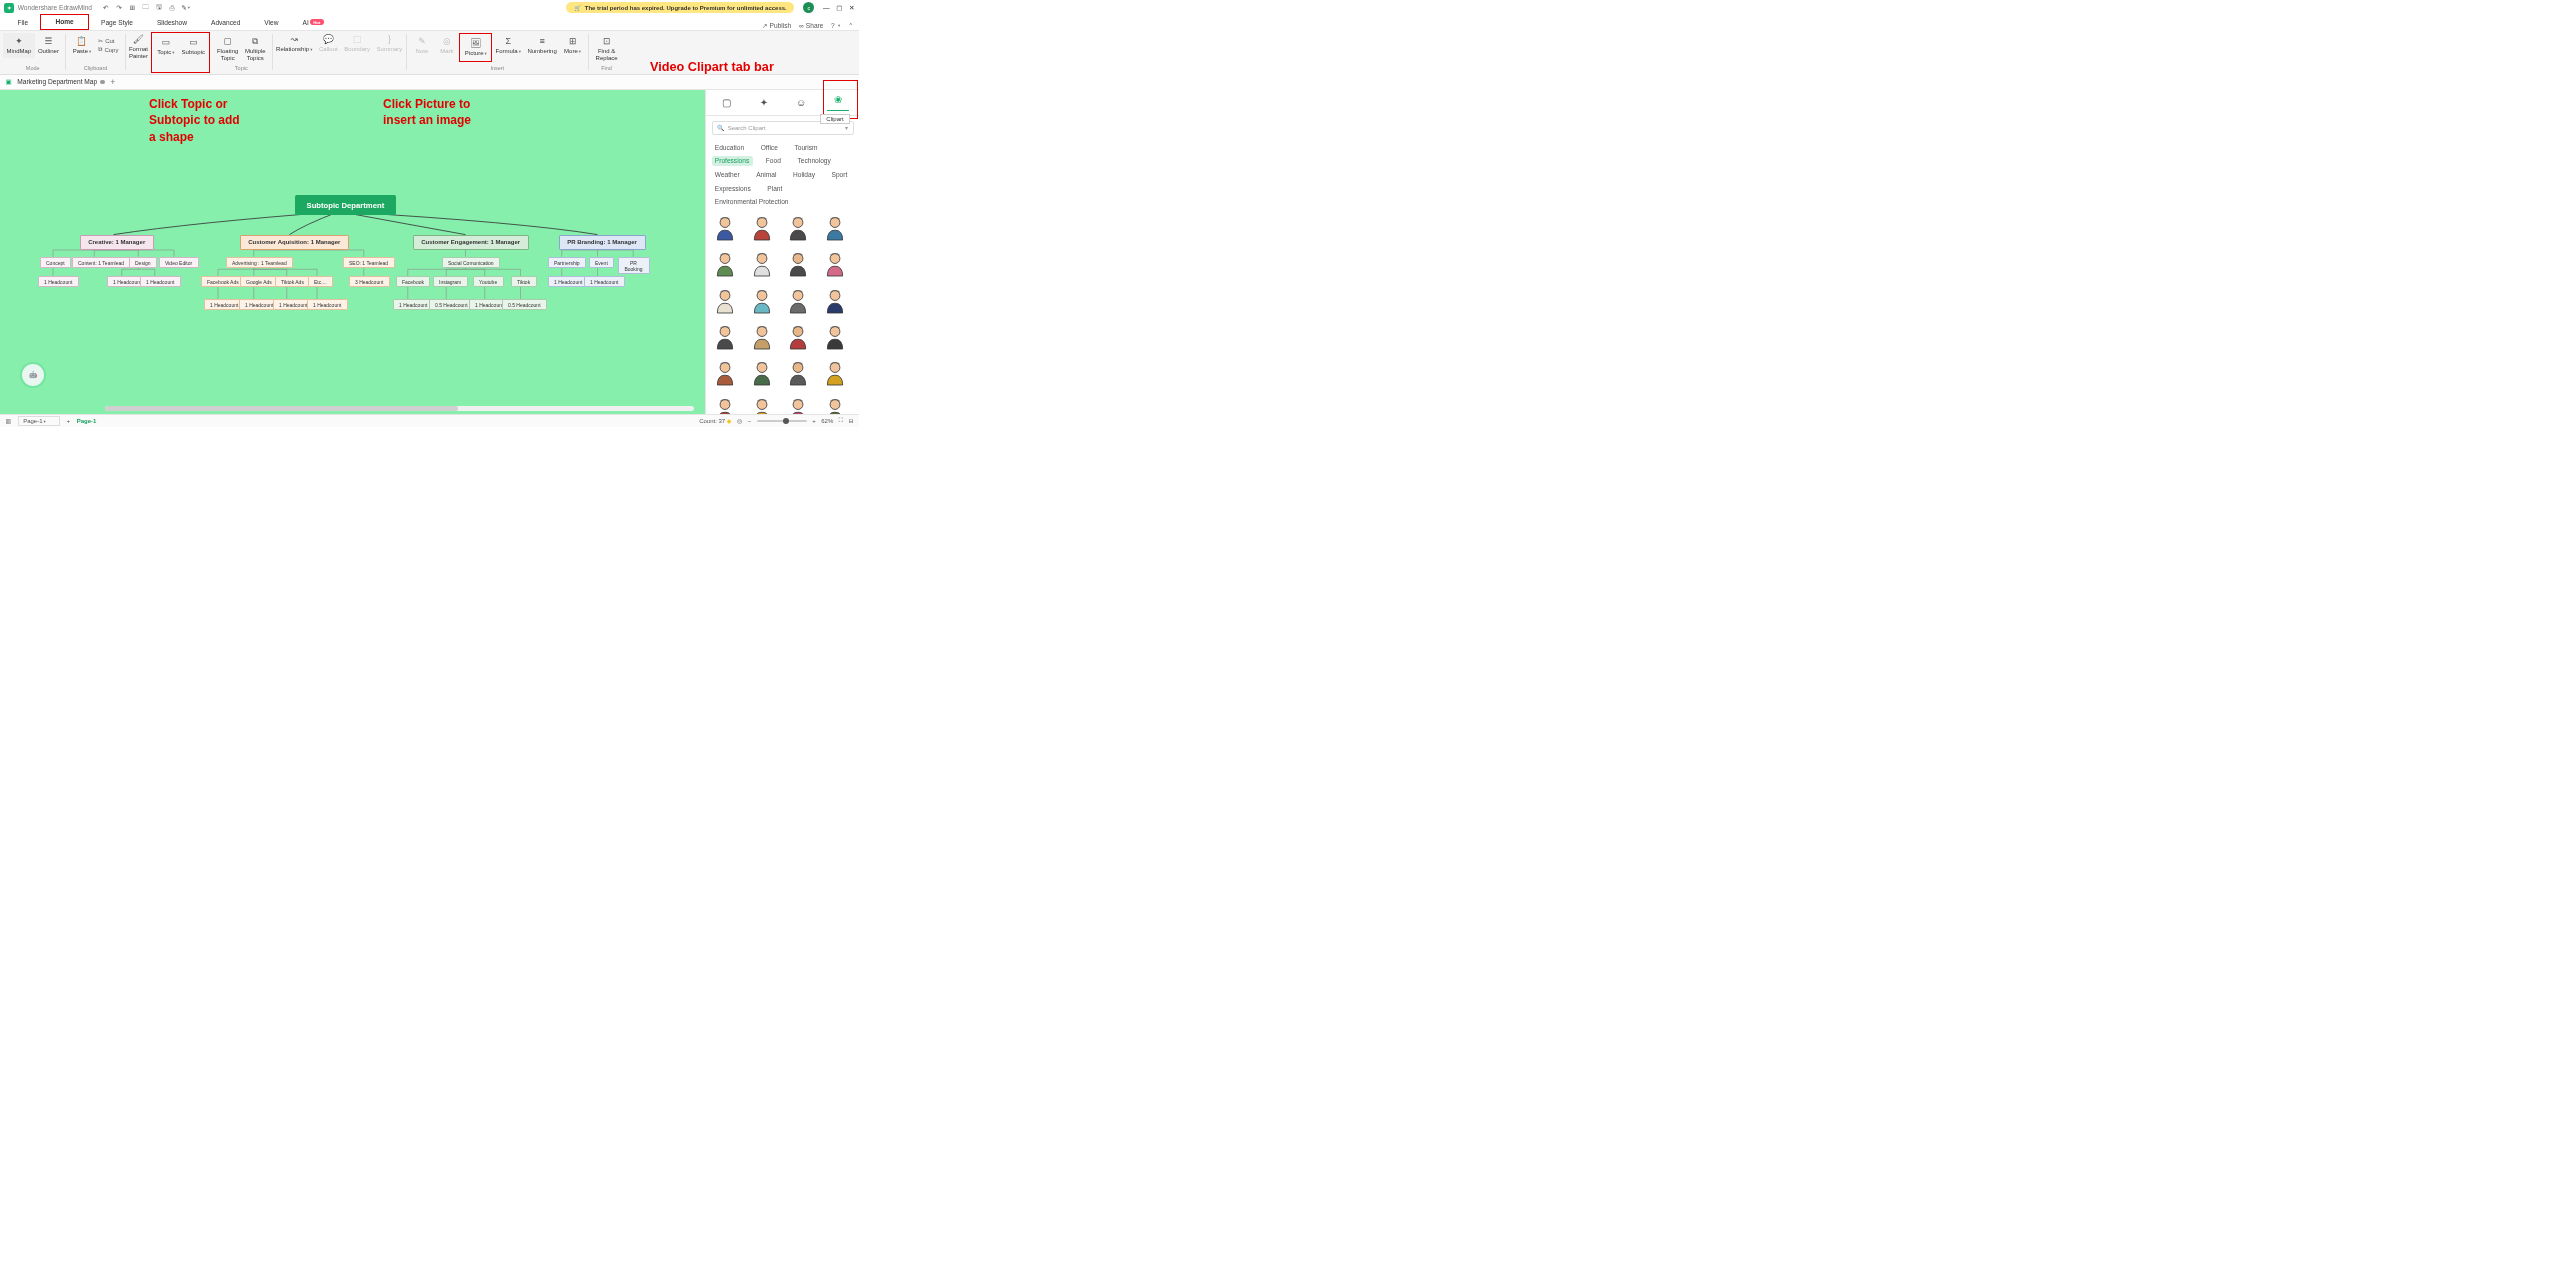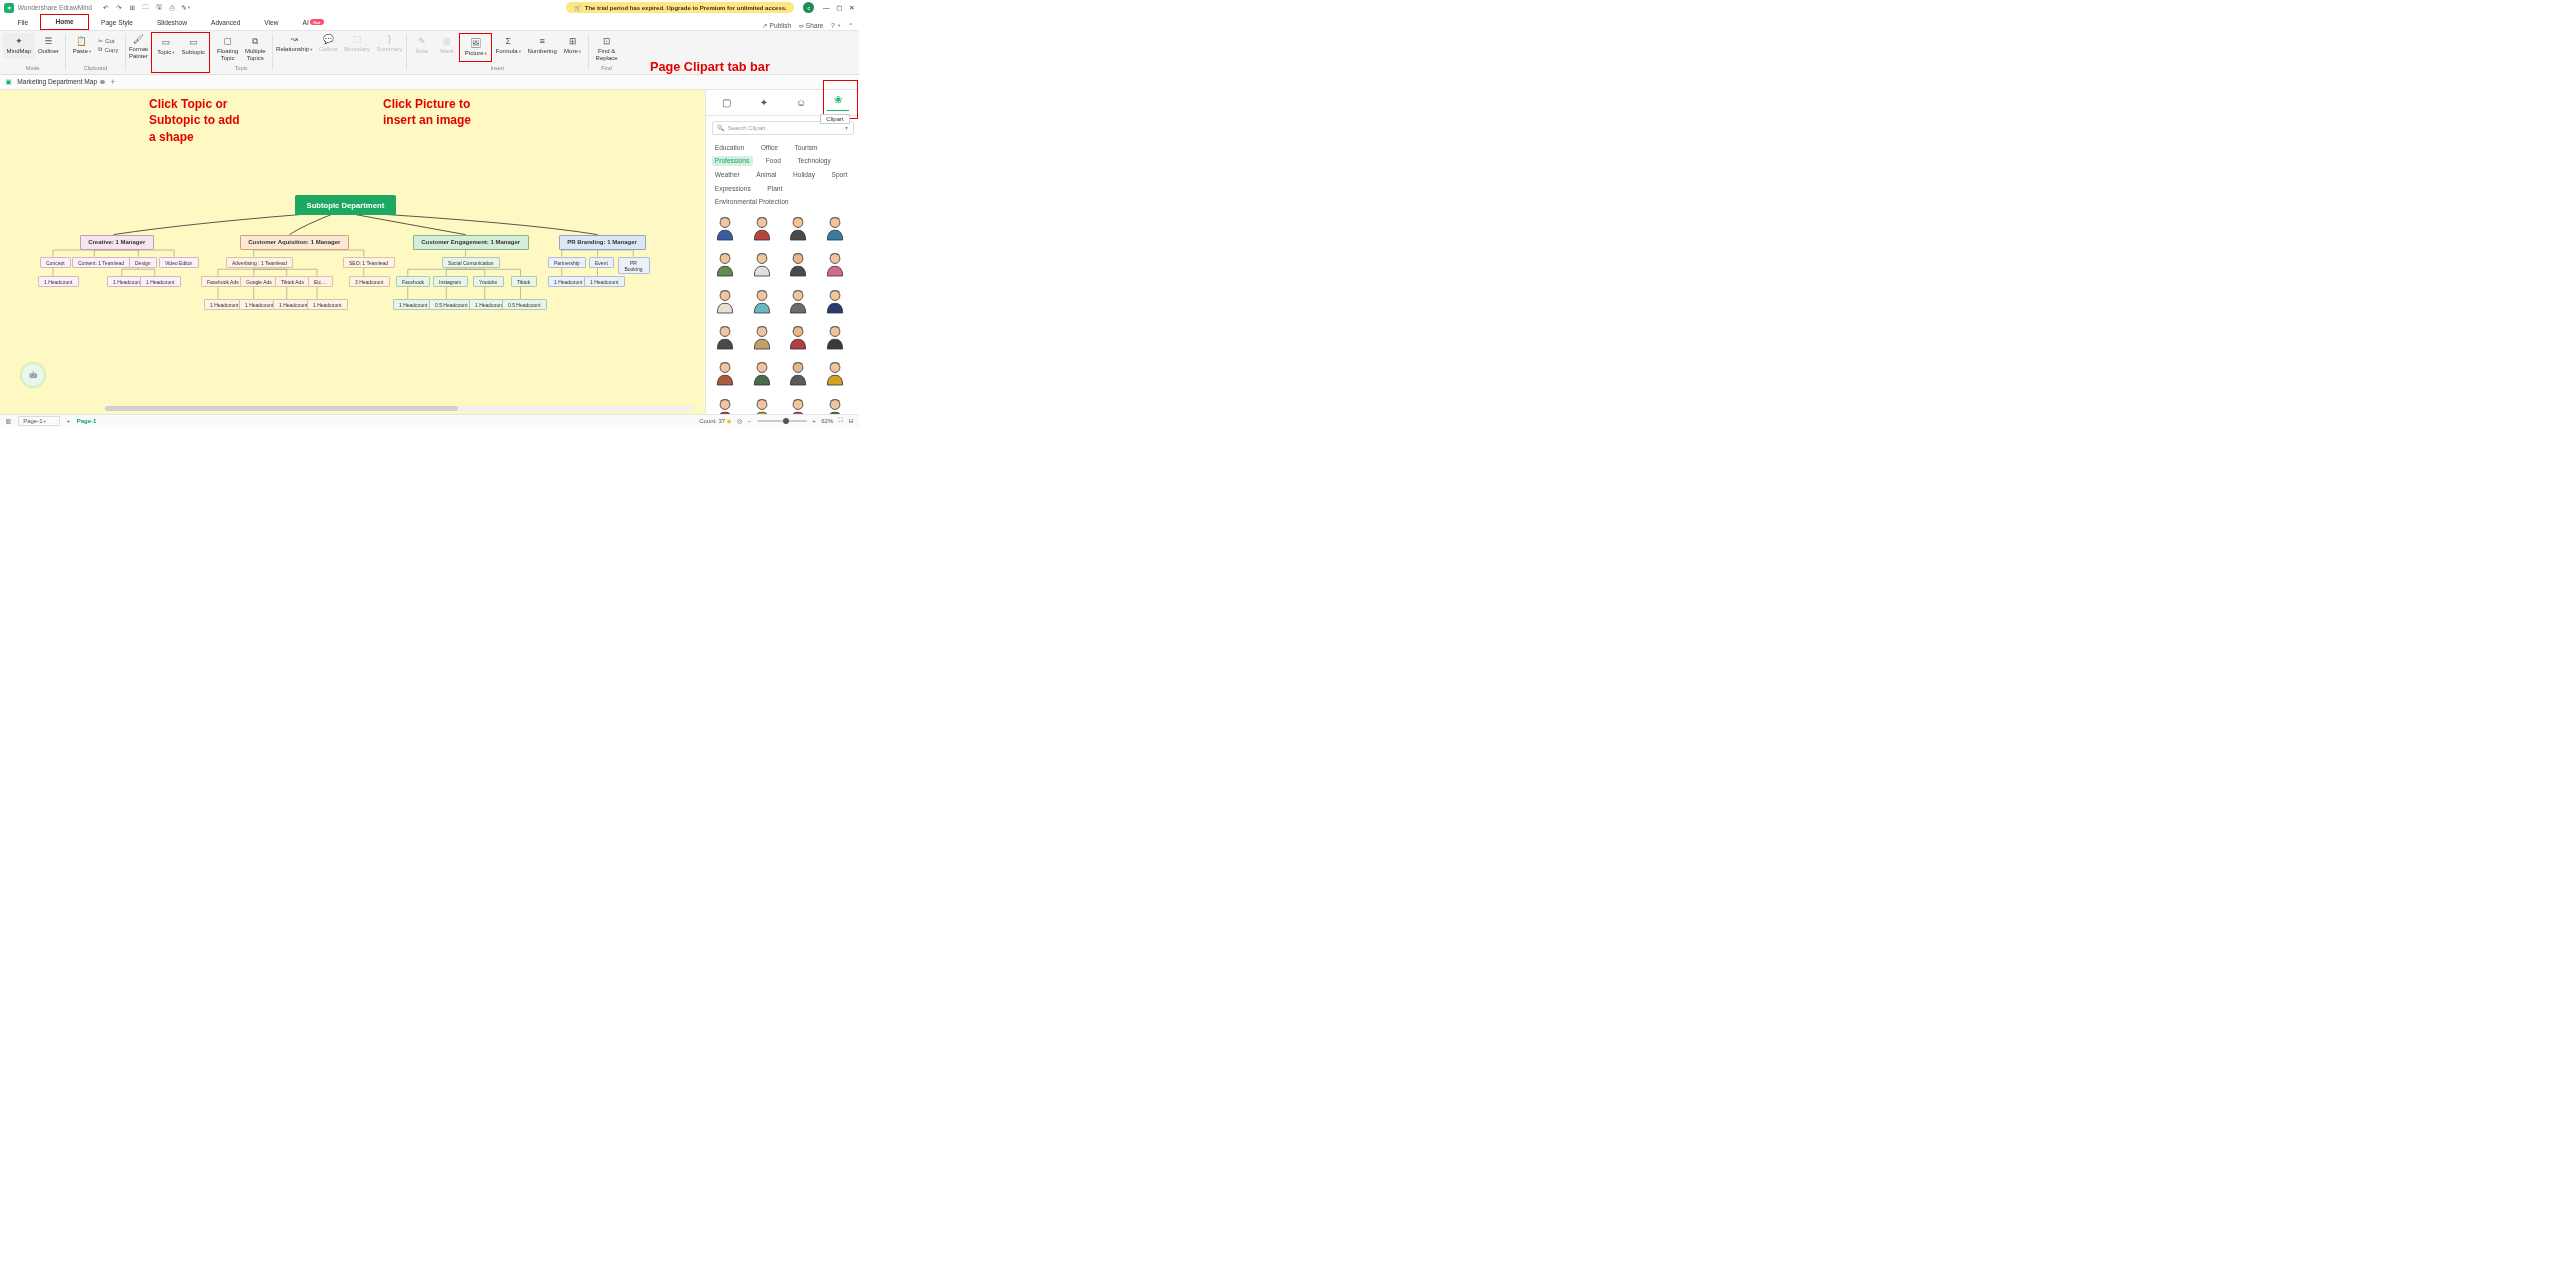--- a/index.html
+++ b/index.html
@@ -36,21 +36,21 @@
 .ribbon-sep { width: 0.6px; background: #e0e0e0; margin: 3.3px 0; }
 .small-btn { display: flex; align-items: center; gap: 2.2px; padding: 1.1px 3.3px; font-size: 6px; color: #555; }
 .small-stack { display: flex; flex-direction: column; justify-content: center; }
 
 
 .doc-tabs { height: 15.4px; display: flex; align-items: center; padding: 0 5.5px; gap: 5.5px; border-bottom: 0.6px solid #e5e5e5; background: #fcfcfc; }
 .doc-tab { display: flex; align-items: center; gap: 3.3px; font-size: 6.6px; color: #333; }
 .dirty-dot { width: 4.4px; height: 4.4px; border-radius: 50%; background: #999; }
 
 
-.canvas-area { position: absolute; top: 90px; left: 0; right: 154px; bottom: 13.2px; background: #fef9c3; overflow: hidden; }
+.canvas-area { position: absolute; top: 90px; left: 0; right: 154px; bottom: 13.2px; background: #86efac; overflow: hidden; }
 .annotation { position: absolute; color: #e30000; font-weight: bold; font-size: 12px; line-height: 1.4; }
 .ann1 { left: 149px; top: 5.5px; width: 99px; }
 .ann2 { left: 383px; top: 5.5px; width: 121px; }
 .ann3 { right: -83px; top: -29px; font-size: 12.7px; }
 
 
 .mindmap { position: absolute; left: 27.5px; top: 105px; width: 622px; }
 .root-node { position: absolute; left: 267px; top: 0; background: #1da861; color: #fff; padding: 5.5px 12px; font-weight: bold; font-size: 7.7px; border-radius: 1.7px; }
 .mgr-node { position: absolute; top: 40px; padding: 3.3px 7.7px; font-size: 6px; font-weight: bold; border: 0.6px solid; border-radius: 1.1px; }
 .n-creative { left: 52px; background: #f5e6ee; border-color: #c89ab4; }
@@ -346,21 +346,21 @@
     <div class="sub-node s-pr" style="left:590px; top:62px;">PR Booking</div>
     <div class="sub-node s-pr" style="left:520px; top:81px;">1 Headcount</div>
     <div class="sub-node s-pr" style="left:556px; top:81px;">1 Headcount</div>
   </div>
 
   <div class="ai-bubble">
       <span style="color:#17b06d;">🤖</span>
     </div>
 </div>
 
-<div class="annotation ann3" style="position:absolute; left:650px; top:59px;">Page Clipart tab bar</div>
+<div class="annotation ann3" style="position:absolute; left:650px; top:59px;">Video Clipart tab bar</div>
 
 <div class="right-panel">
   <div class="red-box" style="position:absolute; right:1.1px; top:-10px; width:35px; height:39px; pointer-events:none;"></div>
   <div class="rp-tabs">
     <div class="rp-tab">▢</div>
     <div class="rp-tab">✦</div>
     <div class="rp-tab">☺</div>
     <div class="rp-tab active">❀</div>
   </div>
   <div class="rp-tooltip">Clipart</div>

